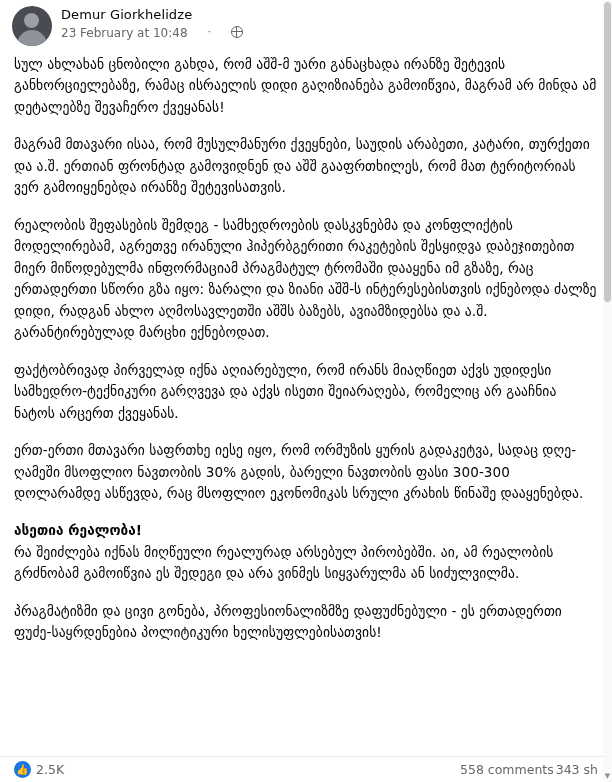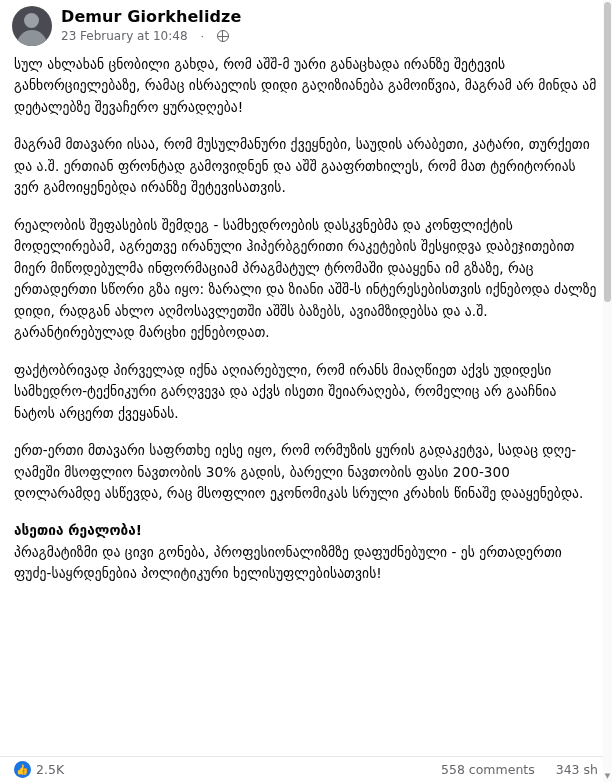--- a/index.html
+++ b/index.html
@@ -46,32 +46,32 @@
     border-radius: 15px 15px 0 0;
     background: #8d9399;
     left: 5px; top: 24px;
   }
   .header-text {
     margin-left: 9px;
     padding-top: 1px;
     line-height: 1.2;
   }
   .author {
-    font-size: 16px;
-    font-weight: bold;
+    font-size: 13px;
+    font-weight: normal;
     color: #050505;
     letter-spacing: .1px;
   }
   .meta {
     margin-top: 3px;
     font-size: 12px;
     color: #65676b;
     display: flex;
-    align-items: center;
-    gap: 13px;
+    align-items: flex-start;
+    gap: 20px;
   }
   .meta .dot {
     font-size: 11px;
     line-height: 1;
     color: #65676b;
   }
   .globe {
     display: inline-block;
     width: 12px; height: 12px;
     border-radius: 50%;
@@ -134,21 +134,21 @@
     display: inline-flex;
     align-items: center;
     justify-content: center;
     color: #fff;
     font-size: 10px;
     line-height: 1;
   }
   .counts {
     display: flex;
     align-items: center;
-    gap: 21px;
+    gap: 2px;
   }
   
   .scrollbar-track {
     position: absolute;
     top: 0; right: 0;
     width: 9px;
     height: 782px;
     background: #fafafa;
   }
   .scrollbar-thumb {
@@ -183,26 +183,27 @@
       <div class="author">Demur Giorkhelidze</div>
       <div class="meta">
         <span>23 February at 10:48</span>
         <span class="dot">·</span>
         <span class="globe"></span>
       </div>
     </div>
   </div>
 
   <div class="post-body">
-    <p>სულ ახლახან ცნობილი გახდა, რომ აშშ-მ უარი განაცხადა ირანზე შეტევის განხორციელებაზე, რამაც ისრაელის დიდი გაღიზიანება გამოიწვია, მაგრამ არ მინდა ამ დეტალებზე შევაჩერო ყურადღება!</p>
+    <p>სულ ახლახან ცნობილი გახდა, რომ აშშ-მ უარი განაცხადა ირანზე შეტევის განხორციელებაზე, რამაც ისრაელის დიდი გაღიზიანება გამოიწვია, მაგრამ არ მინდა ამ დეტალებზე შევაჩერო ქვეყანას!</p>
     <p>მაგრამ მთავარი ისაა, რომ მუსულმანური ქვეყნები, საუდის არაბეთი, კატარი, თურქეთი და ა.შ. ერთიან ფრონტად გამოვიდნენ და აშშ გააფრთხილეს, რომ მათ ტერიტორიას ვერ გამოიყენებდა ირანზე შეტევისათვის.</p>
     <p>რეალობის შეფასების შემდეგ - სამხედროების დასკვნებმა და კონფლიქტის მოდელირებამ, აგრეთვე ირანული ჰიპერბგერითი რაკეტების შესყიდვა დაბეჯითებით მიერ მიწოდებულმა ინფორმაციამ პრაგმატულ ტრომაში დააყენა იმ გზაზე, რაც ერთადერთი სწორი გზა იყო: ზარალი და ზიანი აშშ-ს ინტერესებისთვის იქნებოდა ძალზე დიდი, რადგან ახლო აღმოსავლეთში აშშს ბაზებს, ავიამზიდებსა და ა.შ. გარანტირებულად მარცხი ექნებოდათ.</p>
     <p>ფაქტობრივად პირველად იქნა აღიარებული, რომ ირანს მიაღწიეთ აქვს უდიდესი სამხედრო-ტექნიკური გარღვევა და აქვს ისეთი შეიარაღება, რომელიც არ გააჩნია ნატოს არცერთ ქვეყანას.</p>
-    <p>ერთ-ერთი მთავარი საფრთხე იესე იყო, რომ ორმუზის ყურის გადაკეტვა, სადაც დღე-ღამეში მსოფლიო ნავთობის 30% გადის, ბარელი ნავთობის ფასი 200-300 დოლარამდე ასწევდა, რაც მსოფლიო ეკონომიკას სრული კრახის წინაშე დააყენებდა.</p>
+    <p>ერთ-ერთი მთავარი საფრთხე იესე იყო, რომ ორმუზის ყურის გადაკეტვა, სადაც დღე-ღამეში მსოფლიო ნავთობის 30% გადის, ბარელი ნავთობის ფასი 300-300 დოლარამდე ასწევდა, რაც მსოფლიო ეკონომიკას სრული კრახის წინაშე დააყენებდა.</p>
     <p class="tight">ასეთია რეალობა!</p>
+    <p>რა შეიძლება იქნას მიღწეული რეალურად არსებულ პირობებში. აი, ამ რეალობის გრძნობამ გამოიწვია ეს შედეგი და არა ვინმეს სიყვარულმა ან სიძულვილმა.</p>
     <p>პრაგმატიზმი და ცივი გონება, პროფესიონალიზმზე დაფუძნებული - ეს ერთადერთი ფუძე-საყრდენებია პოლიტიკური ხელისუფლებისათვის!</p>
   </div>
 
   <div class="footer-bar">
     <div class="reactions">
       <span class="like-badge">👍</span>
       <span>2.5K</span>
     </div>
     <div class="counts">
       <span>558 comments</span>

